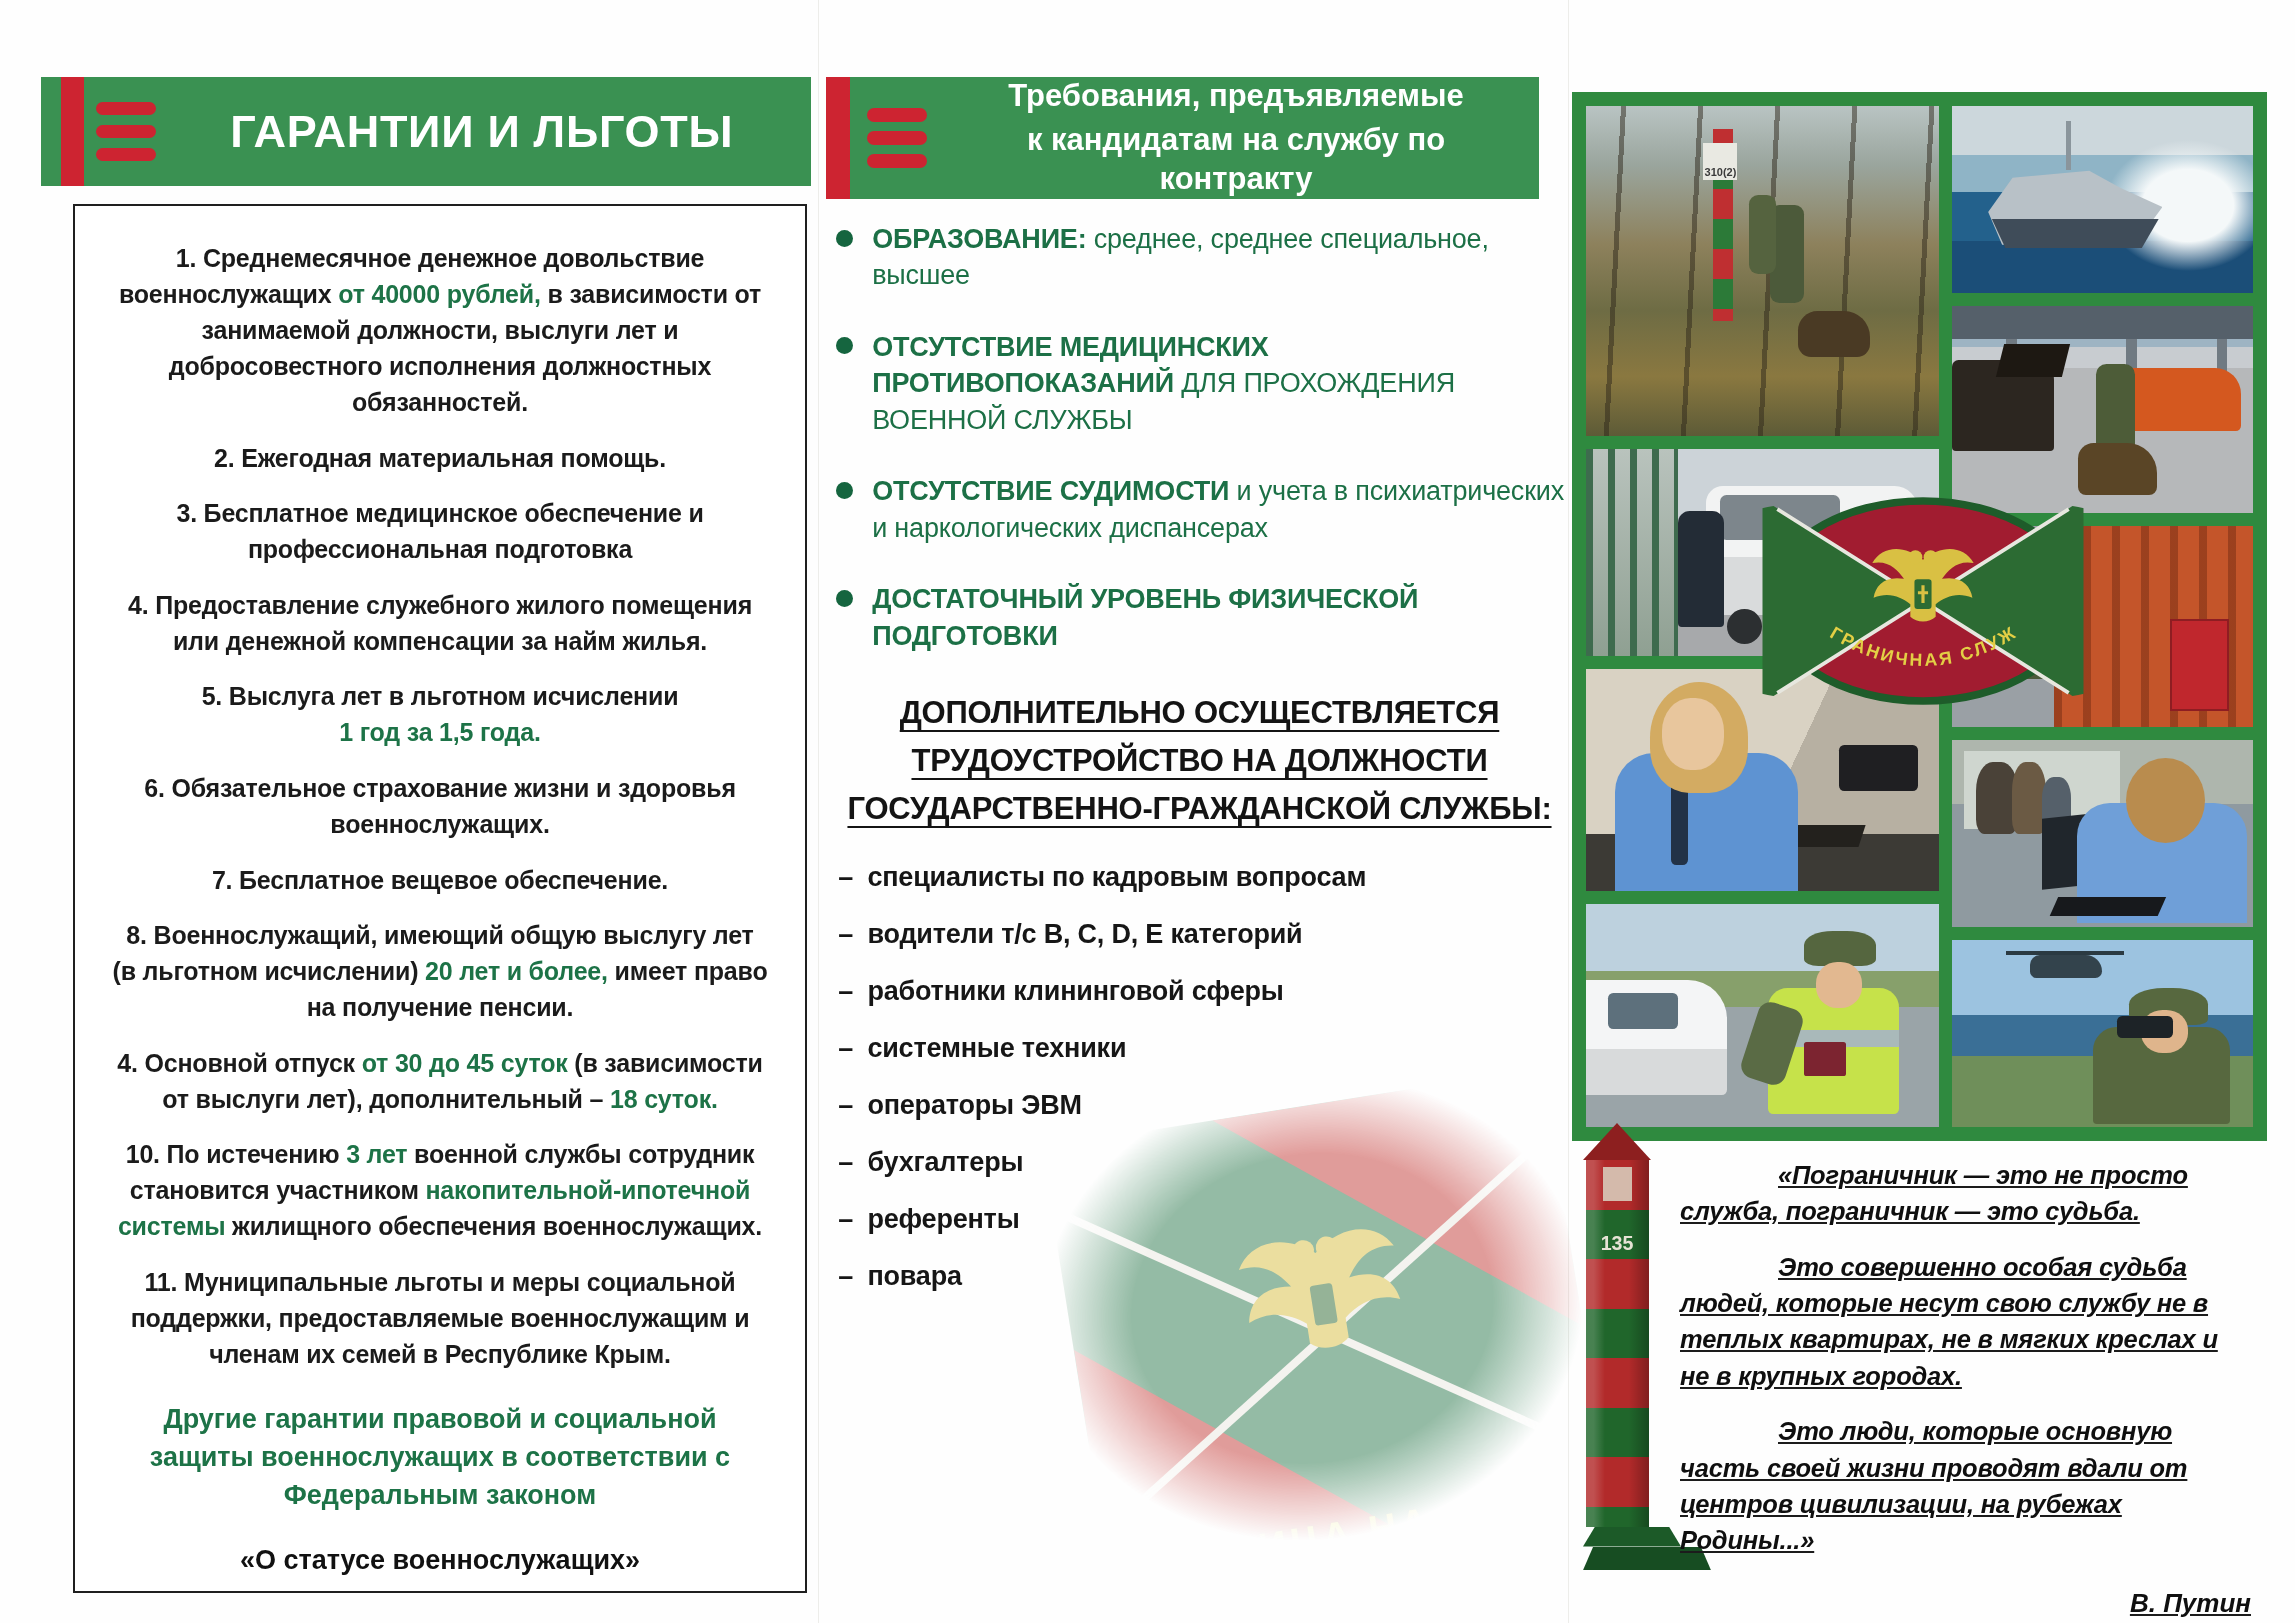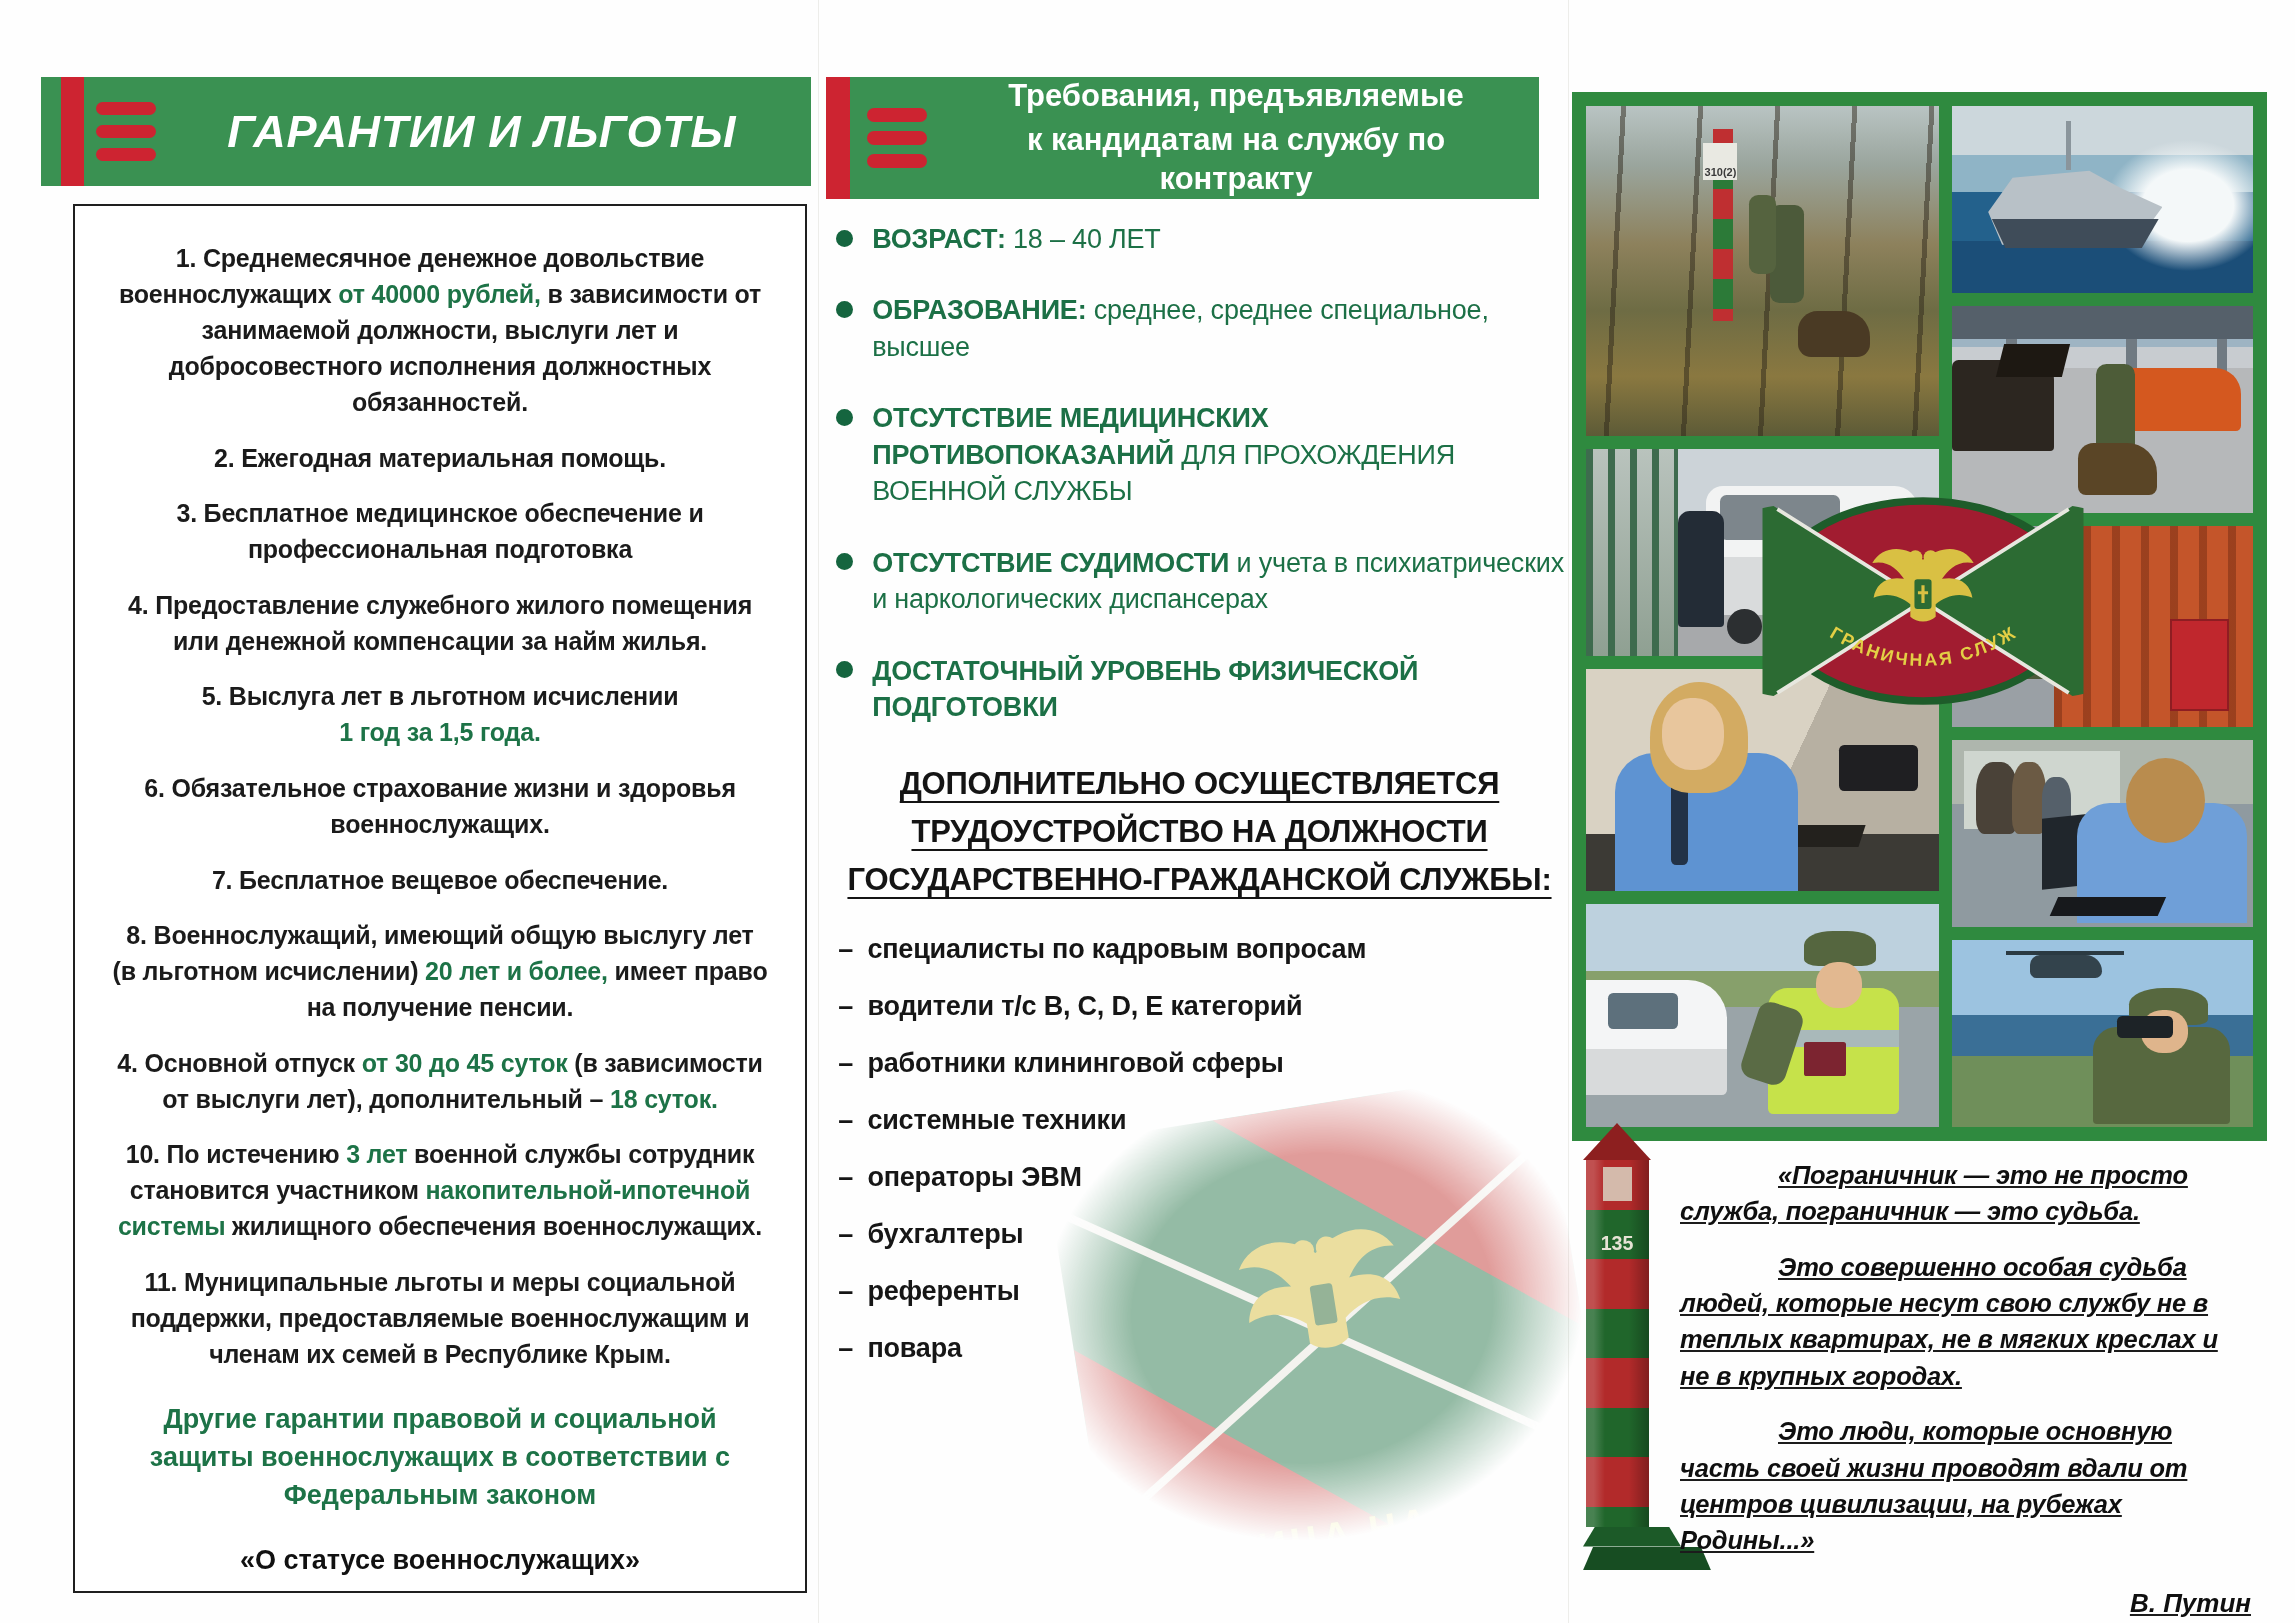--- a/index.html
+++ b/index.html
@@ -13,21 +13,21 @@
   .banner-mid{left:826px;top:77px;width:713px;height:122px;}
   .stripe{position:absolute;top:0;bottom:0;width:23.6px;background:#cd2431;}
   .banner-left .stripe{left:19.6px;}
   .banner-mid .stripe{left:0;}
   .bars{position:absolute;display:flex;flex-direction:column;justify-content:center;gap:9.2px;}
   .banner-left .bars{left:55px;top:0;bottom:0;}
   .banner-mid .bars{left:41px;top:0;bottom:0;}
   .bars span{width:60px;height:13.7px;border-radius:7.2px;background:#cd2431;display:block;}
   .banner-title{position:absolute;left:131px;right:19.6px;top:0;bottom:0;margin:8px;
        display:flex;align-items:center;justify-content:center;
-       color:#ffffff;font-size:45px;font-weight:800;letter-spacing:0.7px;font-style:italic;}
+       color:#ffffff;font-size:45px;font-weight:800;letter-spacing:0.7px;}
   .banner-title-mid{position:absolute;left:124px;right:17px;top:0;bottom:0;margin:0;
        display:flex;flex-direction:column;align-items:center;justify-content:center;gap:5.2px;
        color:#ffffff;font-size:31px;font-weight:600;line-height:1.25;text-align:center;}
 
   
   .benefits-box{position:absolute;left:73px;top:204px;width:734px;height:1389px;
        border:2.6px solid #1f1f1f;background:#ffffff;box-sizing:border-box;
        padding:34px 37px 26px 37px;text-align:center;}
   .benefit{font-size:25px;line-height:1.44;font-weight:600;margin:0 0 19.6px 0;color:#1b1b1b;letter-spacing:-0.2px;}
   .benefit .grn{color:#1d7347;font-weight:700;}
@@ -222,24 +222,20 @@
       <h1 class="banner-title-mid">
         <span>Требования, предъявляемые</span>
         <span>к кандидатам на службу по контракту</span>
       </h1>
     </header>
 
     <div class="mid-content">
       <ul class="req-list" id="requirements">
           <li>
             <span class="req-dot"></span>
-            <span><span class="req-label">ВОЗРАСТ:</span><span class="req-value"> 18 – 40 ЛЕТ</span></span>
-          </li>
-          <li>
-            <span class="req-dot"></span>
             <span><span class="req-label">ОБРАЗОВАНИЕ:</span><span class="req-value"> среднее, среднее специальное, высшее</span></span>
           </li>
           <li>
             <span class="req-dot"></span>
             <span><span class="req-label">ОТСУТСТВИЕ МЕДИЦИНСКИХ ПРОТИВОПОКАЗАНИЙ</span><span class="req-value"> ДЛЯ ПРОХОЖДЕНИЯ ВОЕННОЙ СЛУЖБЫ</span></span>
           </li>
           <li>
             <span class="req-dot"></span>
             <span><span class="req-label">ОТСУТСТВИЕ СУДИМОСТИ</span><span class="req-value"> и учета в психиатрических и наркологических диспансерах</span></span>
           </li>

